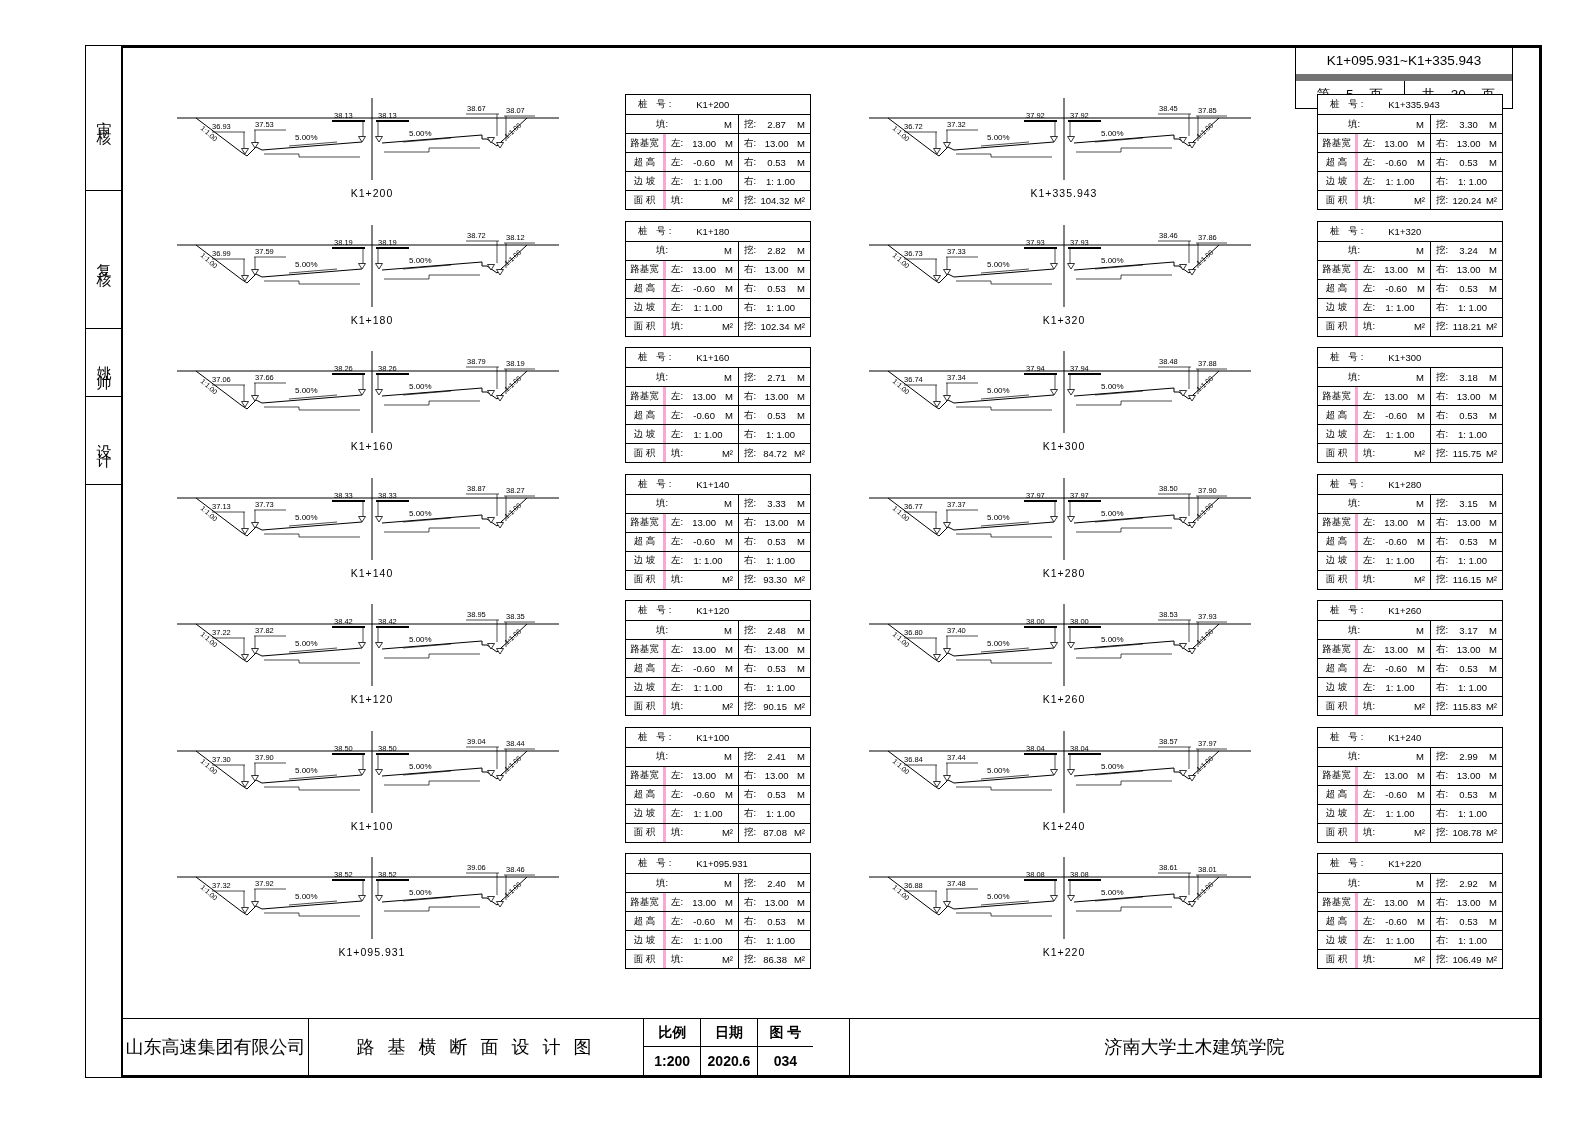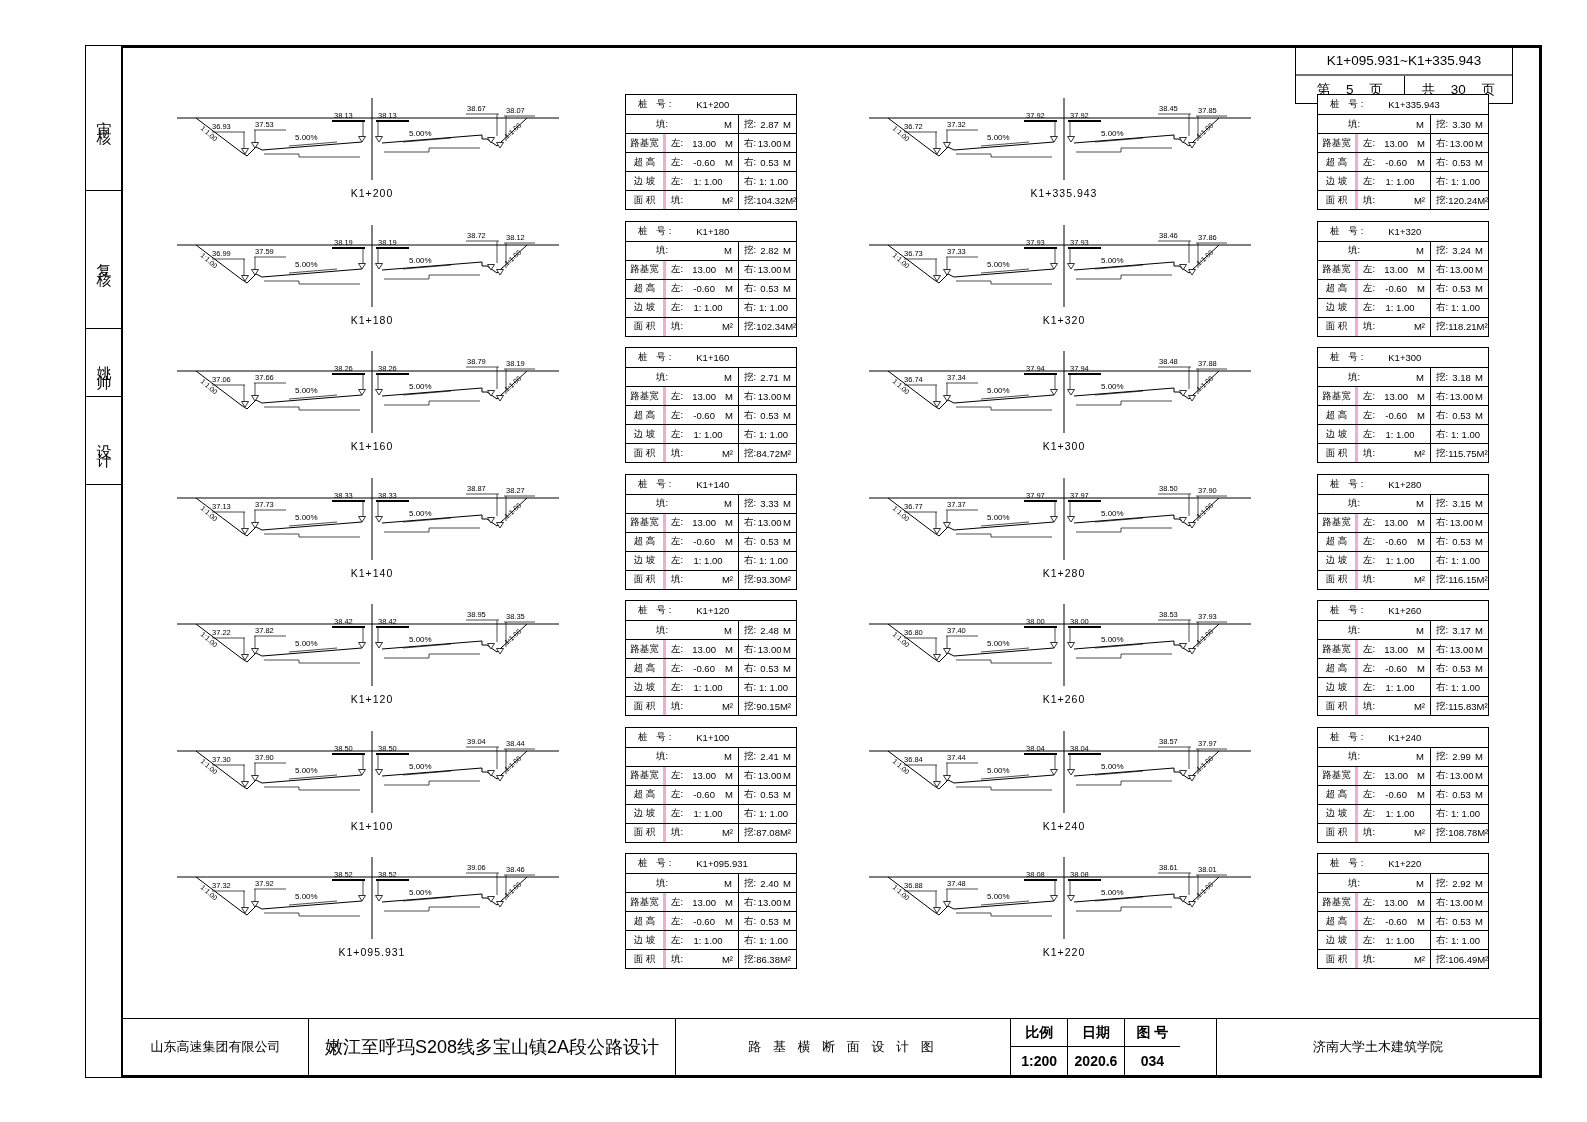--- a/index.html
+++ b/index.html
@@ -11,59 +11,59 @@
   .gutter{width:35px;display:flex;flex-direction:column;box-sizing:border-box;}
   .g-cell{border-bottom:1px solid #000;writing-mode:vertical-rl;text-orientation:upright;
           display:flex;align-items:center;justify-content:center;font-size:15px;
           letter-spacing:9px;box-sizing:border-box;}
   .g-fill{flex:1;}
   
   .frame{flex:1;border:2.5px solid #000;position:relative;box-sizing:border-box;background:#fff;}
   
   .corner-box{position:absolute;top:0;right:26px;width:218px;border:1px solid #000;border-top:none;
               font-size:13.5px;box-sizing:border-box;background:#fff;}
-  .cb-row1{height:26px;line-height:26px;text-align:center;border-bottom:2px solid #737373;}
+  .cb-row1{height:26px;line-height:26px;text-align:center;border-bottom:7px solid #737373;}
   .cb-row2{display:flex;height:27px;}
   .cb-cell{flex:1;display:flex;align-items:center;justify-content:center;word-spacing:12px;}
   .cb-cell.first{border-right:1px solid #000;}
   
   .col{position:absolute;top:44px;}
   #left-column{left:46px;}
   #right-column{left:738px;}
   .section-row{display:flex;height:126.5px;gap:42px;align-items:flex-start;}
   svg.xsection{width:414px;height:112px;flex:none;display:block;}
   .ln{stroke:#000;stroke-width:1;fill:none;}
   .lnt{stroke:#000;stroke-width:0.7;fill:none;}
   .lnb{stroke:#000;stroke-width:1.8;fill:none;}
   .tx{font-size:7.5px;fill:#000;font-family:"Liberation Sans",sans-serif;}
   .txg{font-size:8px;fill:#000;}
   .txs{font-size:7px;fill:#000;}
   .txst{font-size:10.5px;fill:#000;letter-spacing:1px;}
   .marker{fill:#fff;stroke:#000;stroke-width:0.8;}
   
-  .sec-table{width:172px;border:1.5px solid #000;font-size:9.5px;box-sizing:border-box;
+  .sec-table{width:186px;border:1.5px solid #000;font-size:9.5px;box-sizing:border-box;
              margin-top:2px;background:#fff;}
   .t-row{display:flex;height:19px;border-top:1px solid #000;align-items:stretch;box-sizing:border-box;}
   .t-row:first-child{border-top:none;}
   .t-head{align-items:center;padding-left:12px;box-sizing:border-box;}
   .t-head .h-lab{letter-spacing:3px;}
   .t-head .h-val{margin-left:22px;}
   .t-lab{width:40px;flex:none;border-right:3px solid #f9a8d4;display:flex;align-items:center;
          justify-content:center;box-sizing:border-box;}
   .t-combo{width:113px;flex:none;border-right:1px solid #000;display:flex;align-items:center;
            justify-content:space-between;padding:0 6px 0 30px;box-sizing:border-box;}
   .t-cell{flex:1;display:flex;align-items:center;justify-content:space-between;
           padding:0 5px;box-sizing:border-box;}
   .t-cell-l{width:73px;flex:none;border-right:1px solid #000;display:flex;align-items:center;
             justify-content:space-between;padding:0 5px;box-sizing:border-box;}
   
   .title-bar{position:absolute;left:0;right:0;bottom:0;height:57px;border-top:1.5px solid #000;
              display:flex;box-sizing:border-box;background:#fff;}
   .tb-cell{display:flex;align-items:center;justify-content:center;border-left:1px solid #000;
-           box-sizing:border-box;font-size:13px;}
+           box-sizing:border-box;font-size:18px;}
   .tb-cell.first{border-left:none;}
   .tb-company{width:185px;}
   .tb-project{width:367px;font-size:18px;}
   .tb-drawing{width:335px;letter-spacing:4px;}
   .tb-grid{width:170px;display:grid;grid-template-columns:1fr 1fr 1fr;grid-template-rows:1fr 1fr;
            font-size:14px;border-left:1px solid #000;box-sizing:border-box;font-weight:bold;}
   .tb-grid span{display:flex;align-items:center;justify-content:center;box-sizing:border-box;}
   .tb-grid .top{border-bottom:1px solid #000;}
   .tb-grid .nl{border-left:1px solid #000;}
   .tb-univ{flex:1;margin-left:36px;}
@@ -1611,21 +1611,20 @@
           <span>挖:</span>
           <span>106.49</span>
           <span>M²</span>
         </div>
       </div>
     </div>
   </div>
 </div>
       <div class="title-bar">
         <div class="tb-cell tb-company first">山东高速集团有限公司</div>
-        <div class="tb-cell tb-project">嫩江至呼玛S208线多宝山镇2A段公路设计</div>
         <div class="tb-cell tb-drawing">路 基 横 断 面 设 计 图</div>
         <div class="tb-grid">
           <span class="top">比例</span>
           <span class="top nl">日期</span>
           <span class="top nl">图 号</span>
           <span>1:200</span>
           <span class="nl">2020.6</span>
           <span class="nl">034</span>
         </div>
         <div class="tb-cell tb-univ">济南大学土木建筑学院</div>

